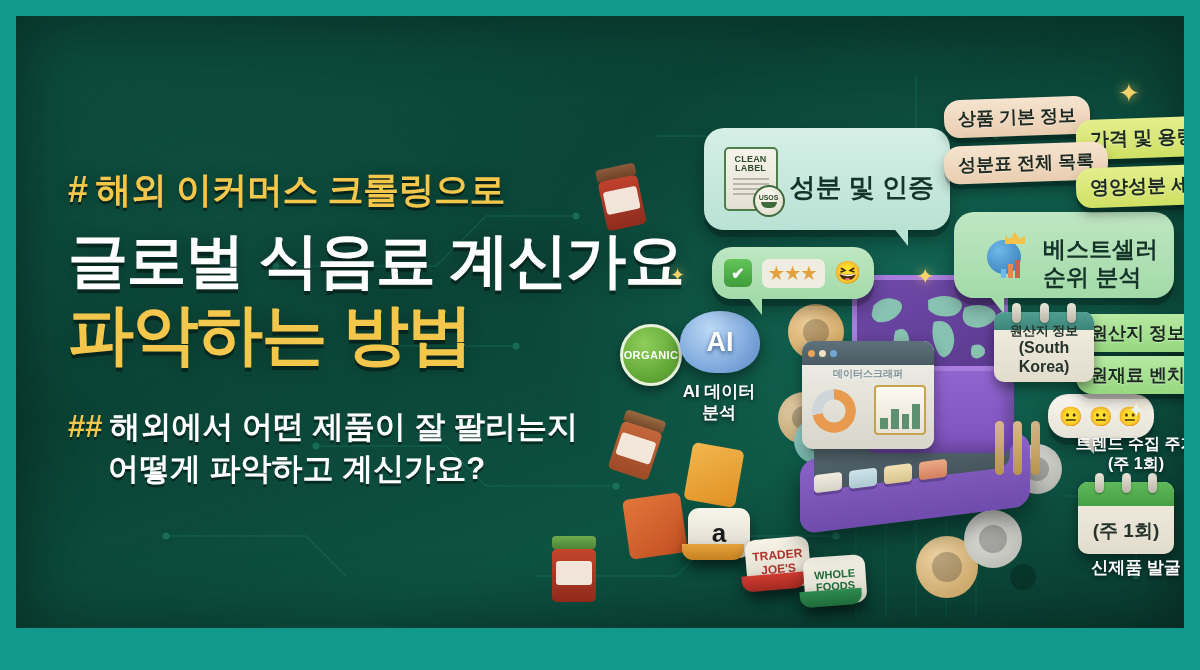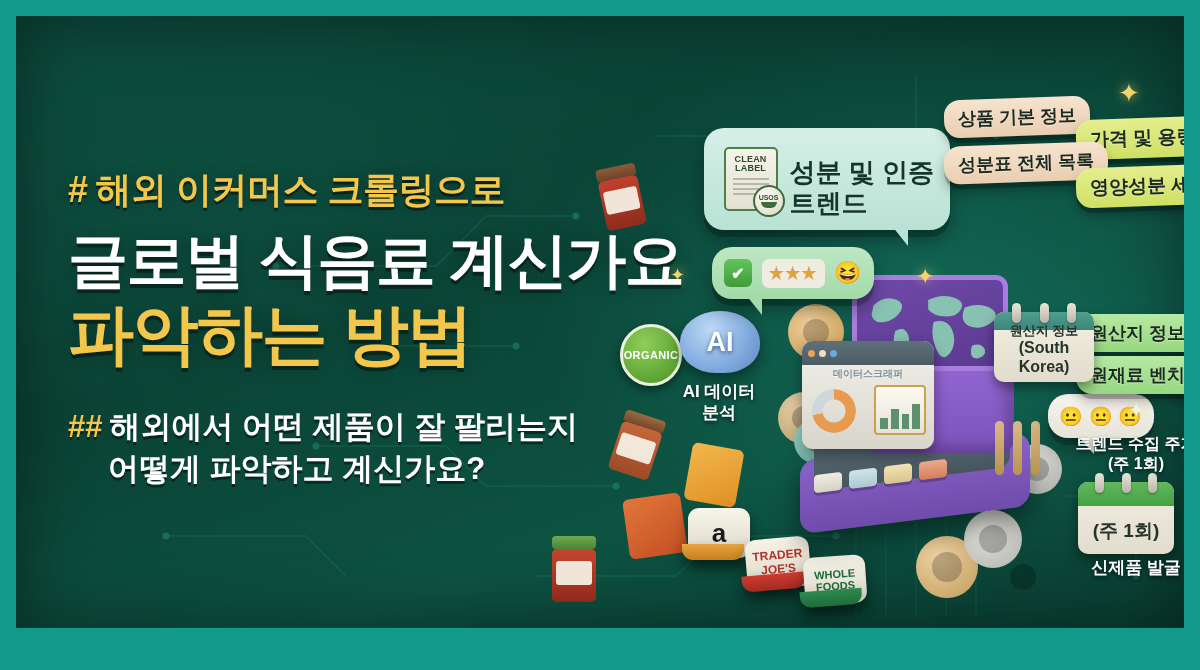--- a/index.html
+++ b/index.html
@@ -447,25 +447,40 @@
             <i></i>
             <i></i>
           </div>
         <div class="usos">
           <span>USOS</span>
           <span class="leaf"></span>
         </div>
       </div>
       <div class="bubble-text" style="font-size:26px;">
         <div>성분 및 인증</div>
-        <div>트렌드</div>
       </div>
       <span class="tail"></span>
     </div>
 
+    <div class="bubble sage" style="left:938px; top:196px; width:220px; height:86px;">
+      <div style="width:46px;height:46px;flex:0 0 auto;margin-right:10px;position:relative;">
+        <div style="position:absolute;left:0;top:8px;width:34px;height:34px;border-radius:50%;background:radial-gradient(circle at 35% 30%,#6fb8e8,#2f78b5);"></div>
+        <div style="position:absolute;left:18px;top:0;width:20px;height:12px;background:#f2c24a;clip-path:polygon(0 100%,0 30%,25% 60%,50% 0,75% 60%,100% 30%,100% 100%);"></div>
+        <div style="position:absolute;left:14px;bottom:0;display:flex;align-items:flex-end;gap:2px;height:18px;">
+          <i style="width:5px;height:9px;background:#6fb8e8;display:block;"></i>
+          <i style="width:5px;height:14px;background:#e8884e;display:block;"></i>
+          <i style="width:5px;height:18px;background:#cf5d4e;display:block;"></i>
+        </div>
+      </div>
+      <div class="bubble-text" style="font-size:23px;">
+        <div>베스트셀러</div>
+        <div>순위 분석</div>
+      </div>
+      <span class="tail"></span>
+    </div>
 
     <div class="bubble sage" style="left:696px; top:231px; width:162px; height:52px; gap:10px; padding:0 12px;">
       <span style="width:30px;height:28px;background:linear-gradient(180deg,#63c45a,#3f9c3a);border-radius:6px;display:flex;align-items:center;justify-content:center;color:#fff;font-size:16px;">✔</span>
       <span style="background:#efece1;border-radius:7px;padding:4px 7px;" class="stars">★★★</span>
       <span class="emoji">😆</span>
       <span class="tail"></span>
     </div>
 
     <div class="bubble white" style="left:1032px; top:378px; width:106px; height:44px; gap:6px; padding:0 10px; justify-content:center;">
       <span class="emoji" style="font-size:19px;">😐</span>

